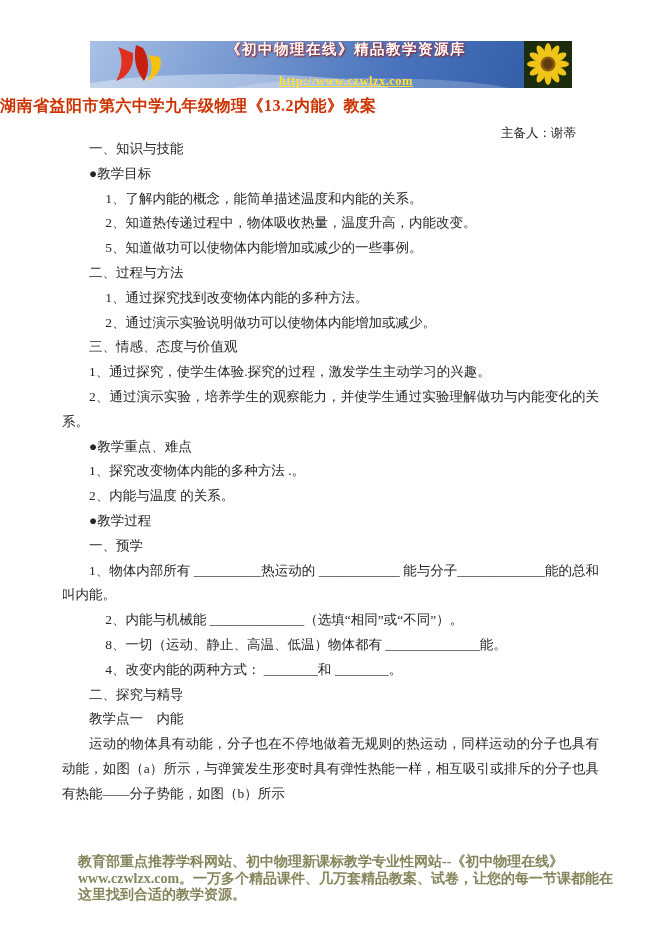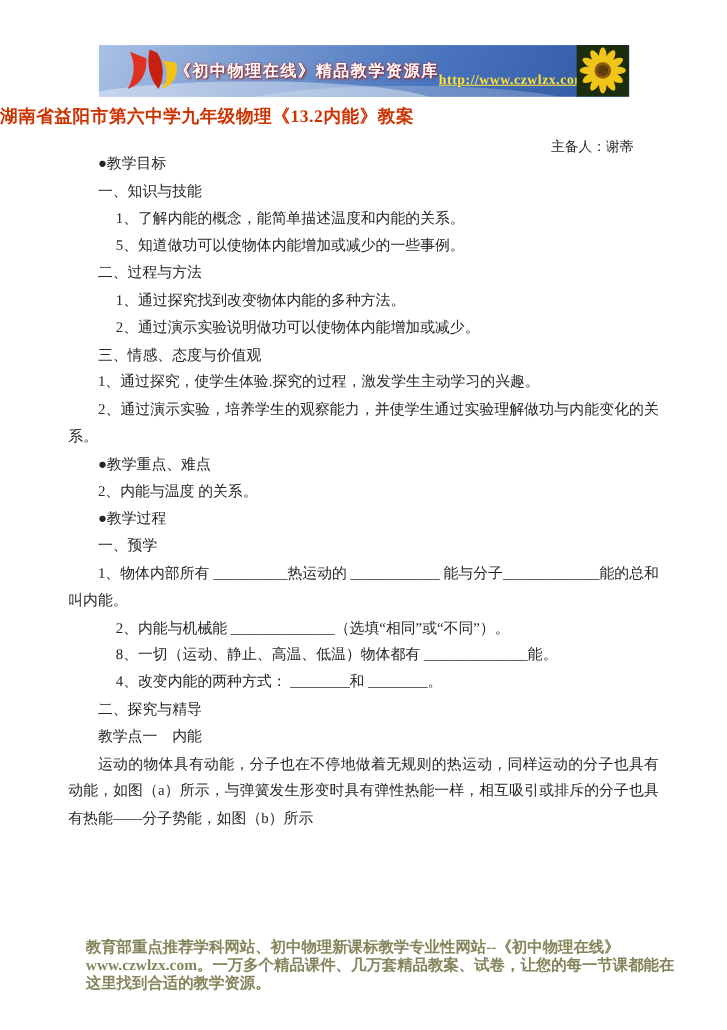--- a/index.html
+++ b/index.html
@@ -19,21 +19,21 @@
     content:""; position:absolute; left:-30px; bottom:-28px; width:340px; height:42px;
     background:rgba(255,255,255,.38); border-radius:50%;
   }
   .banner::before {
     content:""; position:absolute; left:120px; bottom:-30px; width:320px; height:40px;
     background:rgba(255,255,255,.22); border-radius:50%;
   }
   .banner-logo { position:absolute; left:20px; top:2px; width:56px; height:44px; z-index:2; }
   .banner-center {
     position:absolute; left:84px; right:54px; top:0; height:100%; z-index:2;
-    display:flex; justify-content:center; align-items:center;
+    display:flex; flex-direction:column; justify-content:center; align-items:center;
   }
   .banner-title {
     color:#ffffff; font-weight:bold; font-size:14.5px; letter-spacing:1.5px; white-space:nowrap;
     text-shadow:1px 1px 2px #8c1a1a, 0 0 2px #c04040;
   }
   .banner-url {
     color:#ffe135; font-size:12.5px; font-weight:bold; letter-spacing:.5px;
     text-decoration:underline; margin-top:15px; cursor:pointer;
   }
   .banner-photo { position:absolute; right:0; top:0; width:48px; height:47px; z-index:3; }
@@ -95,31 +95,33 @@
       <circle cx="24" cy="23" r="7.5" fill="#8a5a14"></circle>
       <circle cx="24" cy="23" r="5" fill="#5f3c0c"></circle>
     </svg>
   </div>
 </div>
 
 <h1 class="doc-title">湖南省益阳市第六中学九年级物理《13.2内能》教案</h1>
 <div class="author">主备人：谢蒂</div>
 
 <div class="content">
+  <p>一、知识与技能</p>
   <p>●教学目标</p>
-  <p>一、知识与技能</p>
   <p class="i3">1、了解内能的概念，能简单描述温度和内能的关系。</p>
+  <p class="i3">2、知道热传递过程中，物体吸收热量，温度升高，内能改变。</p>
   <p class="i3">5、知道做功可以使物体内能增加或减少的一些事例。</p>
   <p>二、过程与方法</p>
   <p class="i3">1、通过探究找到改变物体内能的多种方法。</p>
   <p class="i3">2、通过演示实验说明做功可以使物体内能增加或减少。</p>
   <p>三、情感、态度与价值观</p>
   <p>1、通过探究，使学生体验.探究的过程，激发学生主动学习的兴趣。</p>
   <p>2、通过演示实验，培养学生的观察能力，并使学生通过实验理解做功与内能变化的关系。</p>
   <p>●教学重点、难点</p>
+  <p>1、探究改变物体内能的多种方法 .。</p>
   <p>2、内能与温度 的关系。</p>
   <p>●教学过程</p>
   <p>一、预学</p>
   <p>1、物体内部所有 __________热运动的 ____________ 能与分子_____________能的总和叫内能。</p>
   <p class="i3">2、内能与机械能 ______________（选填“相同”或“不同”）。</p>
   <p class="i3">8、一切（运动、静止、高温、低温）物体都有 ______________能。</p>
   <p class="i3">4、改变内能的两种方式： ________和 ________。</p>
   <p>二、探究与精导</p>
   <p>教学点一　内能</p>
   <p>运动的物体具有动能，分子也在不停地做着无规则的热运动，同样运动的分子也具有动能，如图（a）所示，与弹簧发生形变时具有弹性热能一样，相互吸引或排斥的分子也具有热能――分子势能，如图（b）所示</p>

